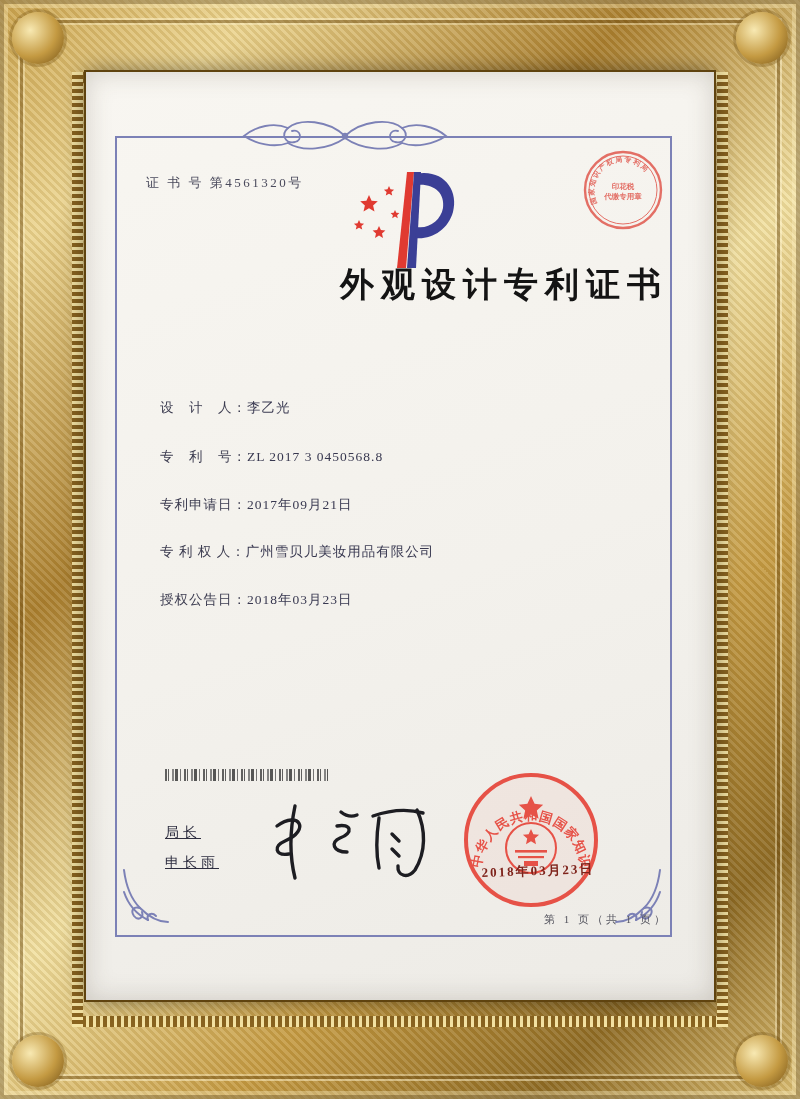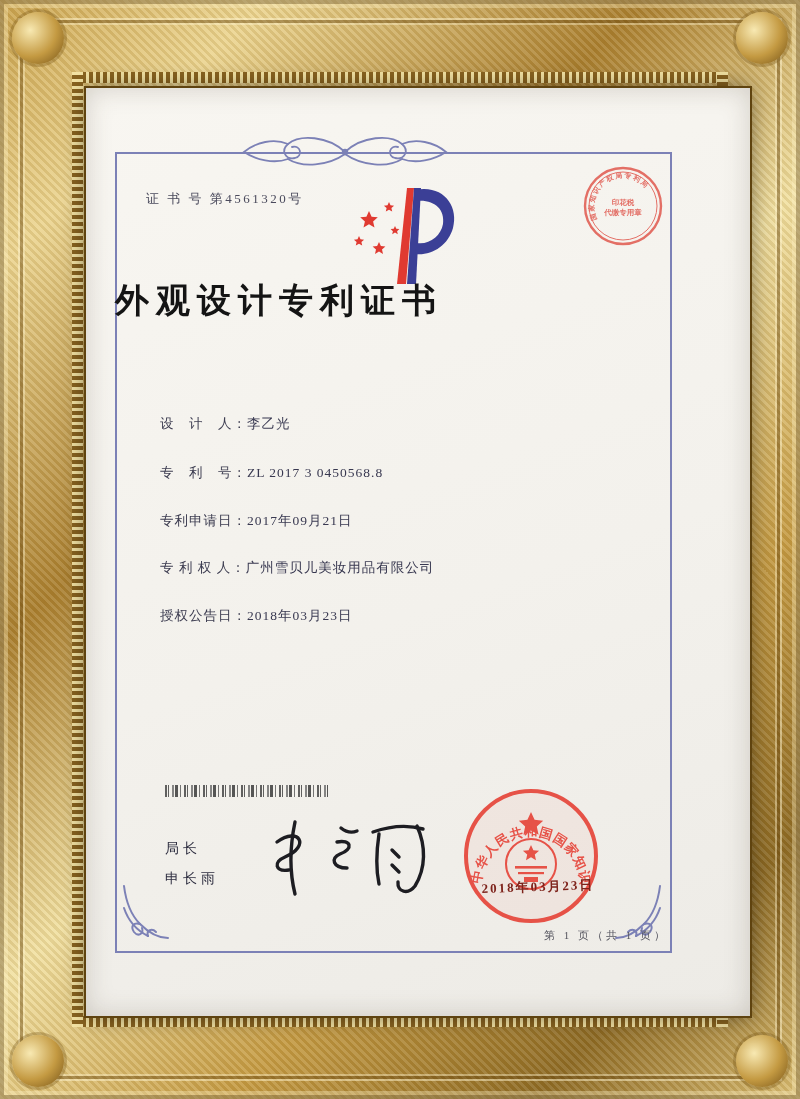--- a/index.html
+++ b/index.html
@@ -20,51 +20,51 @@
   .bead.left,.bead.right{top:72px;bottom:72px;width:11px;
     background:repeating-linear-gradient(0deg,#f5e4a4 0 3px,#8a6420 3px 7px);}
   .bead.left{left:72px;} .bead.right{right:72px;}
   .rosette{position:absolute;width:52px;height:52px;border-radius:50%;
     background:radial-gradient(circle at 35% 35%,#f8e9b2,#c49a42 55%,#7d5a1b 95%);
     box-shadow:0 0 0 3px rgba(120,85,20,.35);}
   .rosette.tl{left:12px;top:12px;} .rosette.tr{right:12px;top:12px;}
   .rosette.bl{left:12px;bottom:12px;} .rosette.br{right:12px;bottom:12px;}
 
   
-  .paper{position:absolute;left:86px;top:88px;width:628px;height:928px;
+  .paper{position:absolute;left:86px;top:72px;width:628px;height:928px;
     background:linear-gradient(160deg,#f8f6f1 0%,#f3f1ec 55%,#edebe6 100%);
-    box-shadow:0 0 0 2px #5f430f, 0 0 22px rgba(0,0,0,.5), inset 0 0 26px rgba(80,70,50,.22);padding-left:36px;}
+    box-shadow:0 0 0 2px #5f430f, 0 0 22px rgba(0,0,0,.5), inset 0 0 26px rgba(80,70,50,.22);}
 
   .border-rect{position:absolute;left:29px;top:64px;width:553px;height:797px;
     border:2px solid #7c81b6;}
   .ornament{position:absolute;color:#7c81b6;}
 
   .cert-no{position:absolute;left:60px;top:102px;font-size:13px;letter-spacing:2.5px;color:#4a4a5c;}
 
   .logo{position:absolute;left:259px;top:92px;width:120px;height:112px;}
 
-  .title{position:absolute;left:29px;top:190px;width:553px;text-align:left;
+  .title{position:absolute;left:29px;top:190px;width:553px;text-align:right;
     font-size:34px;font-weight:bold;color:#141414;letter-spacing:7px;
     font-family:"DejaVu Serif","Liberation Serif",serif;}
 
   .field-row{position:absolute;left:74px;font-size:13.5px;color:#3c3c50;letter-spacing:1px;white-space:nowrap;}
   .field-row .lbl{color:#3c3c50;}
   .field-row .val{color:#383850;}
 
   .body-text{position:absolute;left:64px;top:538px;width:506px;font-size:13px;
     line-height:19.5px;color:#40405a;text-align:justify;letter-spacing:.8px;}
   .body-text p{margin:0;text-indent:2em;}
 
   .barcode{position:absolute;left:79px;top:697px;width:163px;height:12px;opacity:.8;
     background:repeating-linear-gradient(90deg,
       #3c3c3c 0 2px,#f4f2ed 2px 3px,#3c3c3c 3px 4px,#f4f2ed 4px 7px,
       #6a6a6a 7px 9px,#f4f2ed 9px 10px,#2f2f2f 10px 13px,#f4f2ed 13px 15px,
       #555 15px 16px,#f4f2ed 16px 19px);}
 
-  .director{position:absolute;left:79px;top:746px;font-size:14px;color:#2e2e40;letter-spacing:4px;line-height:30px;}
+  .director{position:absolute;left:79px;top:746px;font-size:14px;color:#2e2e40;letter-spacing:4px;line-height:30px;text-decoration:underline;}
 
   .signature{position:absolute;left:175px;top:724px;width:190px;height:92px;}
 
   .seal{position:absolute;left:375px;top:698px;width:140px;height:140px;opacity:.92;}
   .seal-date{position:absolute;left:372px;top:790px;width:160px;text-align:center;
     font-size:13px;font-weight:bold;color:#7e231b;letter-spacing:2px;transform:rotate(-2deg);}
 
   .agency-stamp{position:absolute;left:496px;top:77px;width:82px;height:82px;opacity:.85;}
 
   .footer{position:absolute;left:29px;top:840px;width:553px;text-align:right;

